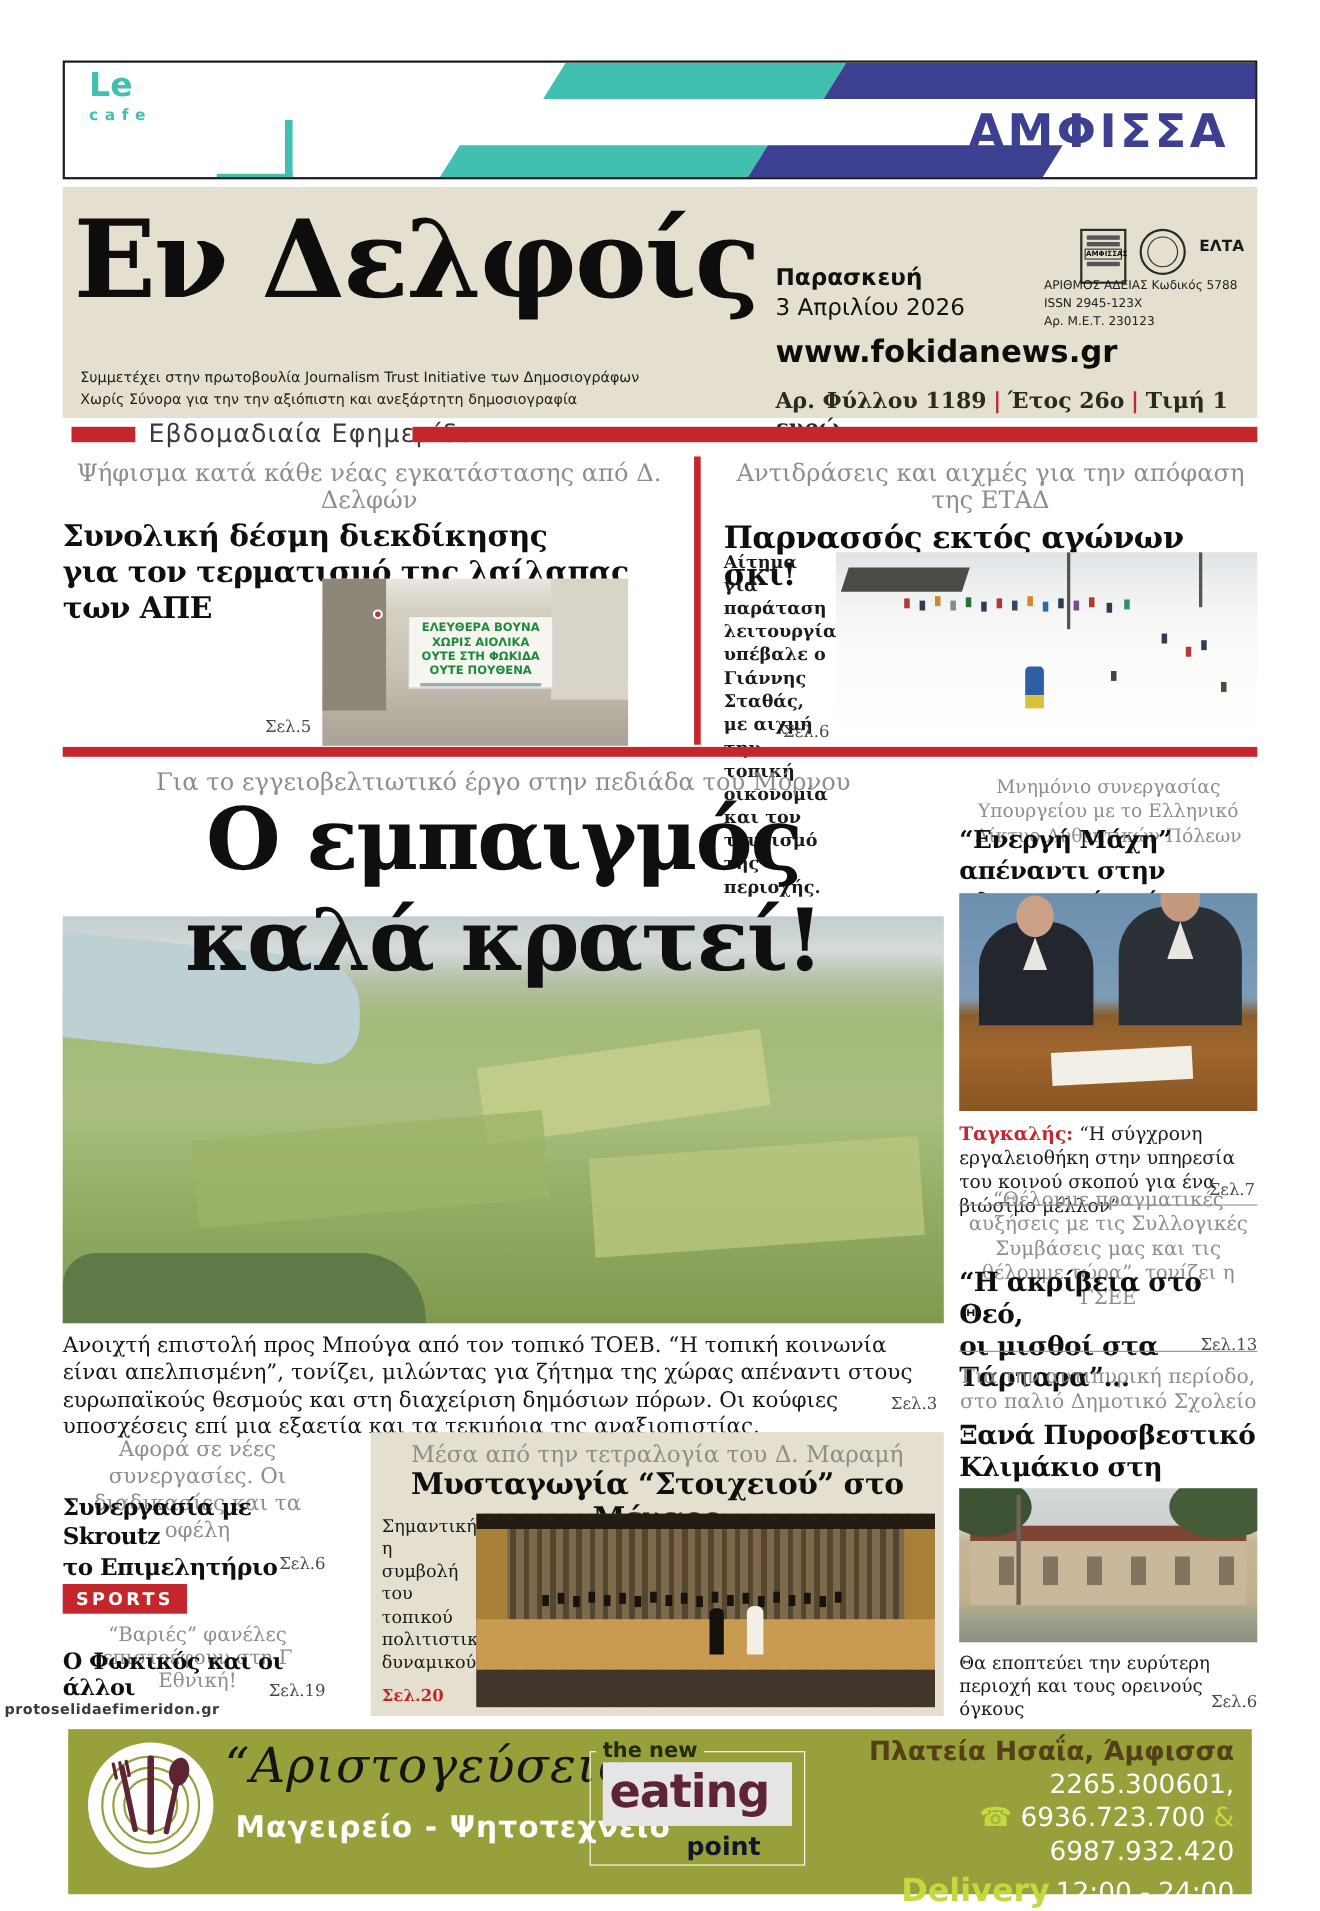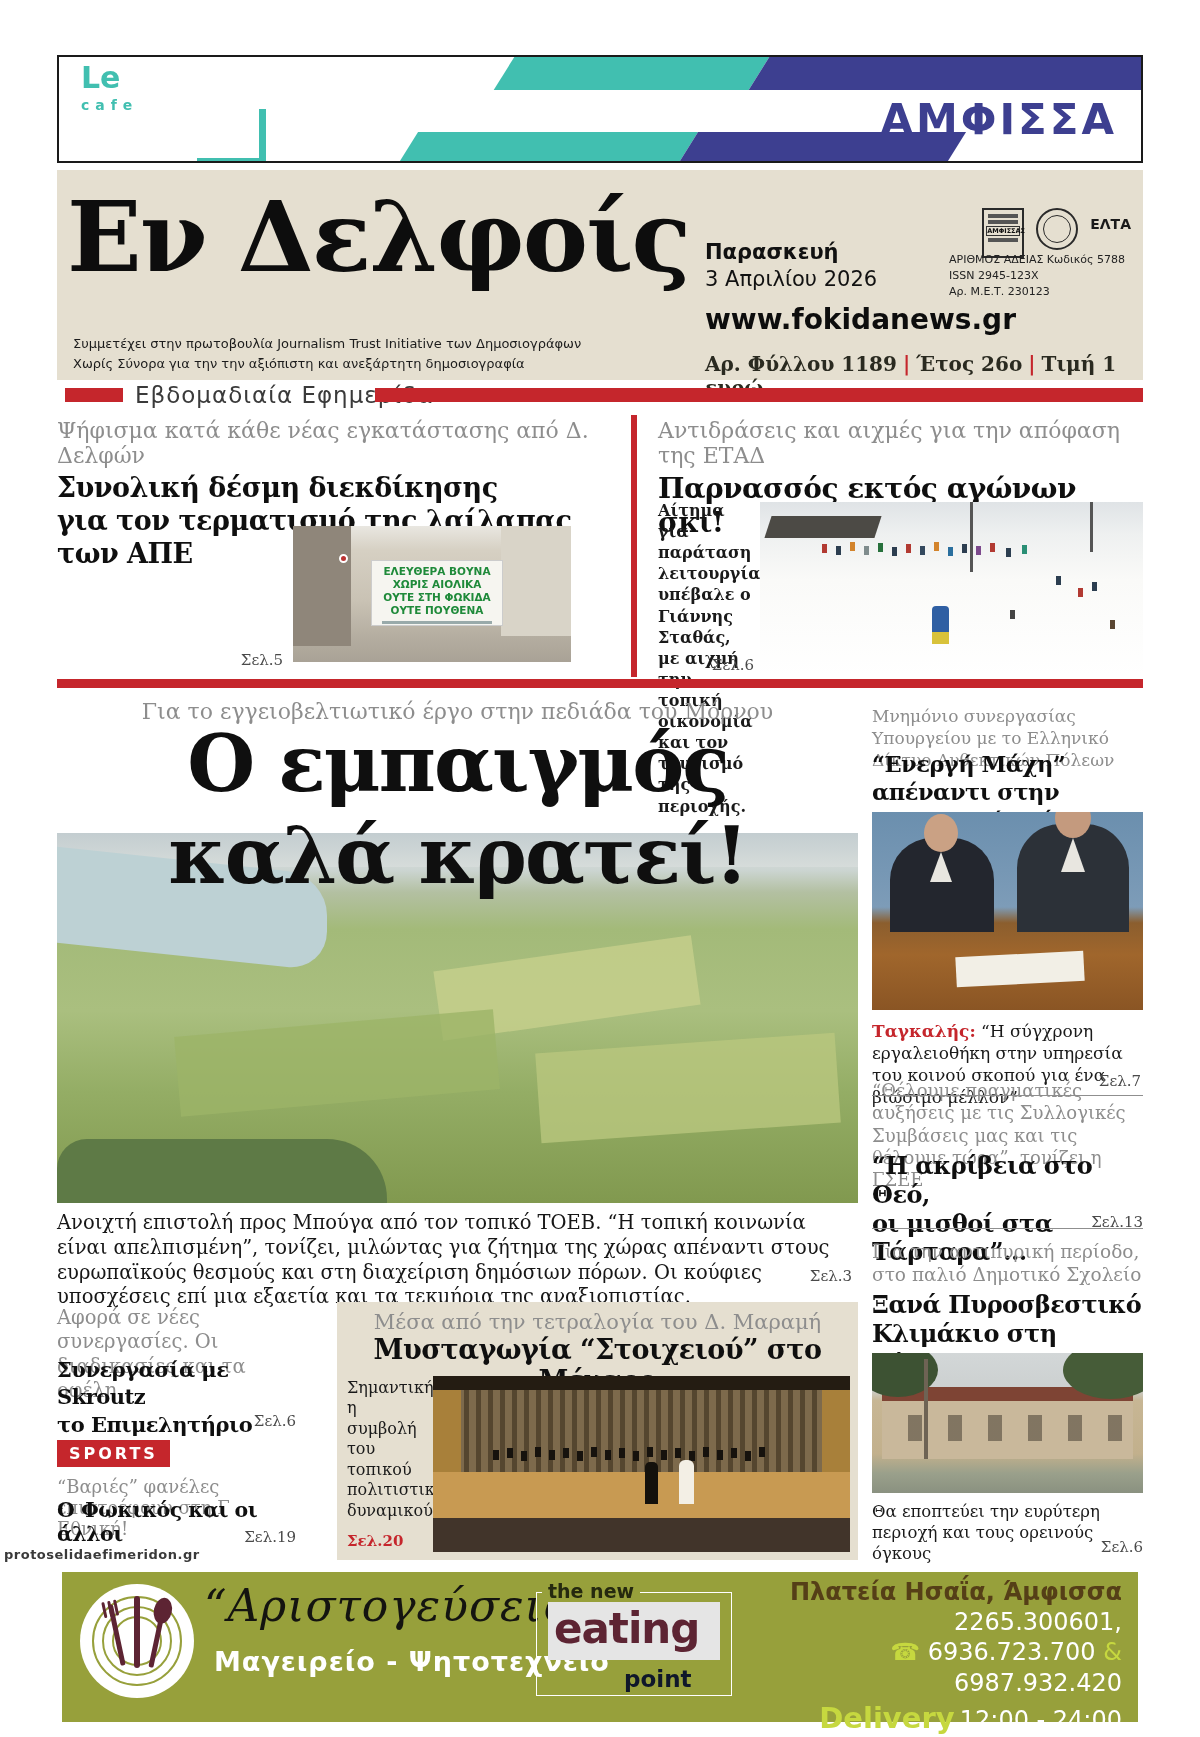--- a/index.html
+++ b/index.html
@@ -40,32 +40,32 @@
   .eltabox { font-family:"DejaVu Sans", sans-serif; font-weight:bold; font-size:14px; color:#1a1a1a; padding-top:8px; }
   .mh-lic { position:absolute; right:14px; top:82px; width:180px; font-family:"DejaVu Sans", sans-serif; font-size:11px; color:#222; line-height:1.45; }
 
   
   .weekly { position:absolute; left:57px; top:385px; width:1086px; height:20px; }
   .weekly .barL { position:absolute; left:8px; top:3px; width:58px; height:14px; background:#c5262c; }
   .weekly .label { position:absolute; left:78px; top:-3px; font-family:"DejaVu Sans", sans-serif; font-size:23px; color:#3a3a3a; letter-spacing:1px; }
   .weekly .barR { position:absolute; left:318px; right:0; top:3px; height:14px; background:#c5262c; }
 
   
-  .kicker { color:#8d8d8d; }
+  .kicker { color:#8d8d8d;text-align:center; }
   .headline { color:#0f0f0f; font-weight:bold; letter-spacing:-0.5px; }
   .pageref { color:#4a4a4a; font-size:15px; }
   .photo { position:absolute; overflow:hidden; }
 
   
   .art-ape { position:absolute; left:57px; top:418px; width:557px; height:258px; }
   .ape-kicker { font-size:22px; }
   .ape-title { font-size:27px; line-height:1.22; margin-top:4px; }
   .ape-body { position:absolute; left:0; top:110px; width:226px; font-size:16.5px; line-height:1.3; color:#1a1a1a; }
   .ape-page { position:absolute; left:0; top:233px; width:226px; text-align:right; }
-  .ape-photo { left:236px; top:108px; width:278px; height:136px;
+  .ape-photo { left:236px; top:108px; width:278px; height:152px;
     background:linear-gradient(180deg,#e9e7e1 0%,#d6d0c3 18%,#c9c2b4 55%,#b4ada0 82%,#a9a296 100%); }
   .ape-bld { position:absolute; left:0; top:0; width:58px; height:120px; background:#8f867a; }
   .ape-bld2 { position:absolute; right:0; top:0; width:70px; height:110px; background:#d9d4c8; }
   .ape-banner { position:absolute; left:78px; top:34px; width:132px; height:66px; background:#f6f5f0; border:1px solid #ccc; text-align:center; padding-top:4px; }
   .ape-banner div { font-family:"DejaVu Sans", sans-serif; font-weight:bold; font-size:10.5px; color:#1f8a3a; line-height:1.25; }
   .ape-banner .sub { height:3px; background:#9aa; margin:3px 10px 0; }
   .ape-sign { position:absolute; left:46px; top:28px; width:9px; height:9px; border-radius:50%; background:#b33; border:2px solid #fff; }
 
   
   .vdiv { position:absolute; left:631px; top:415px; width:6px; height:262px; background:#c5262c; }

